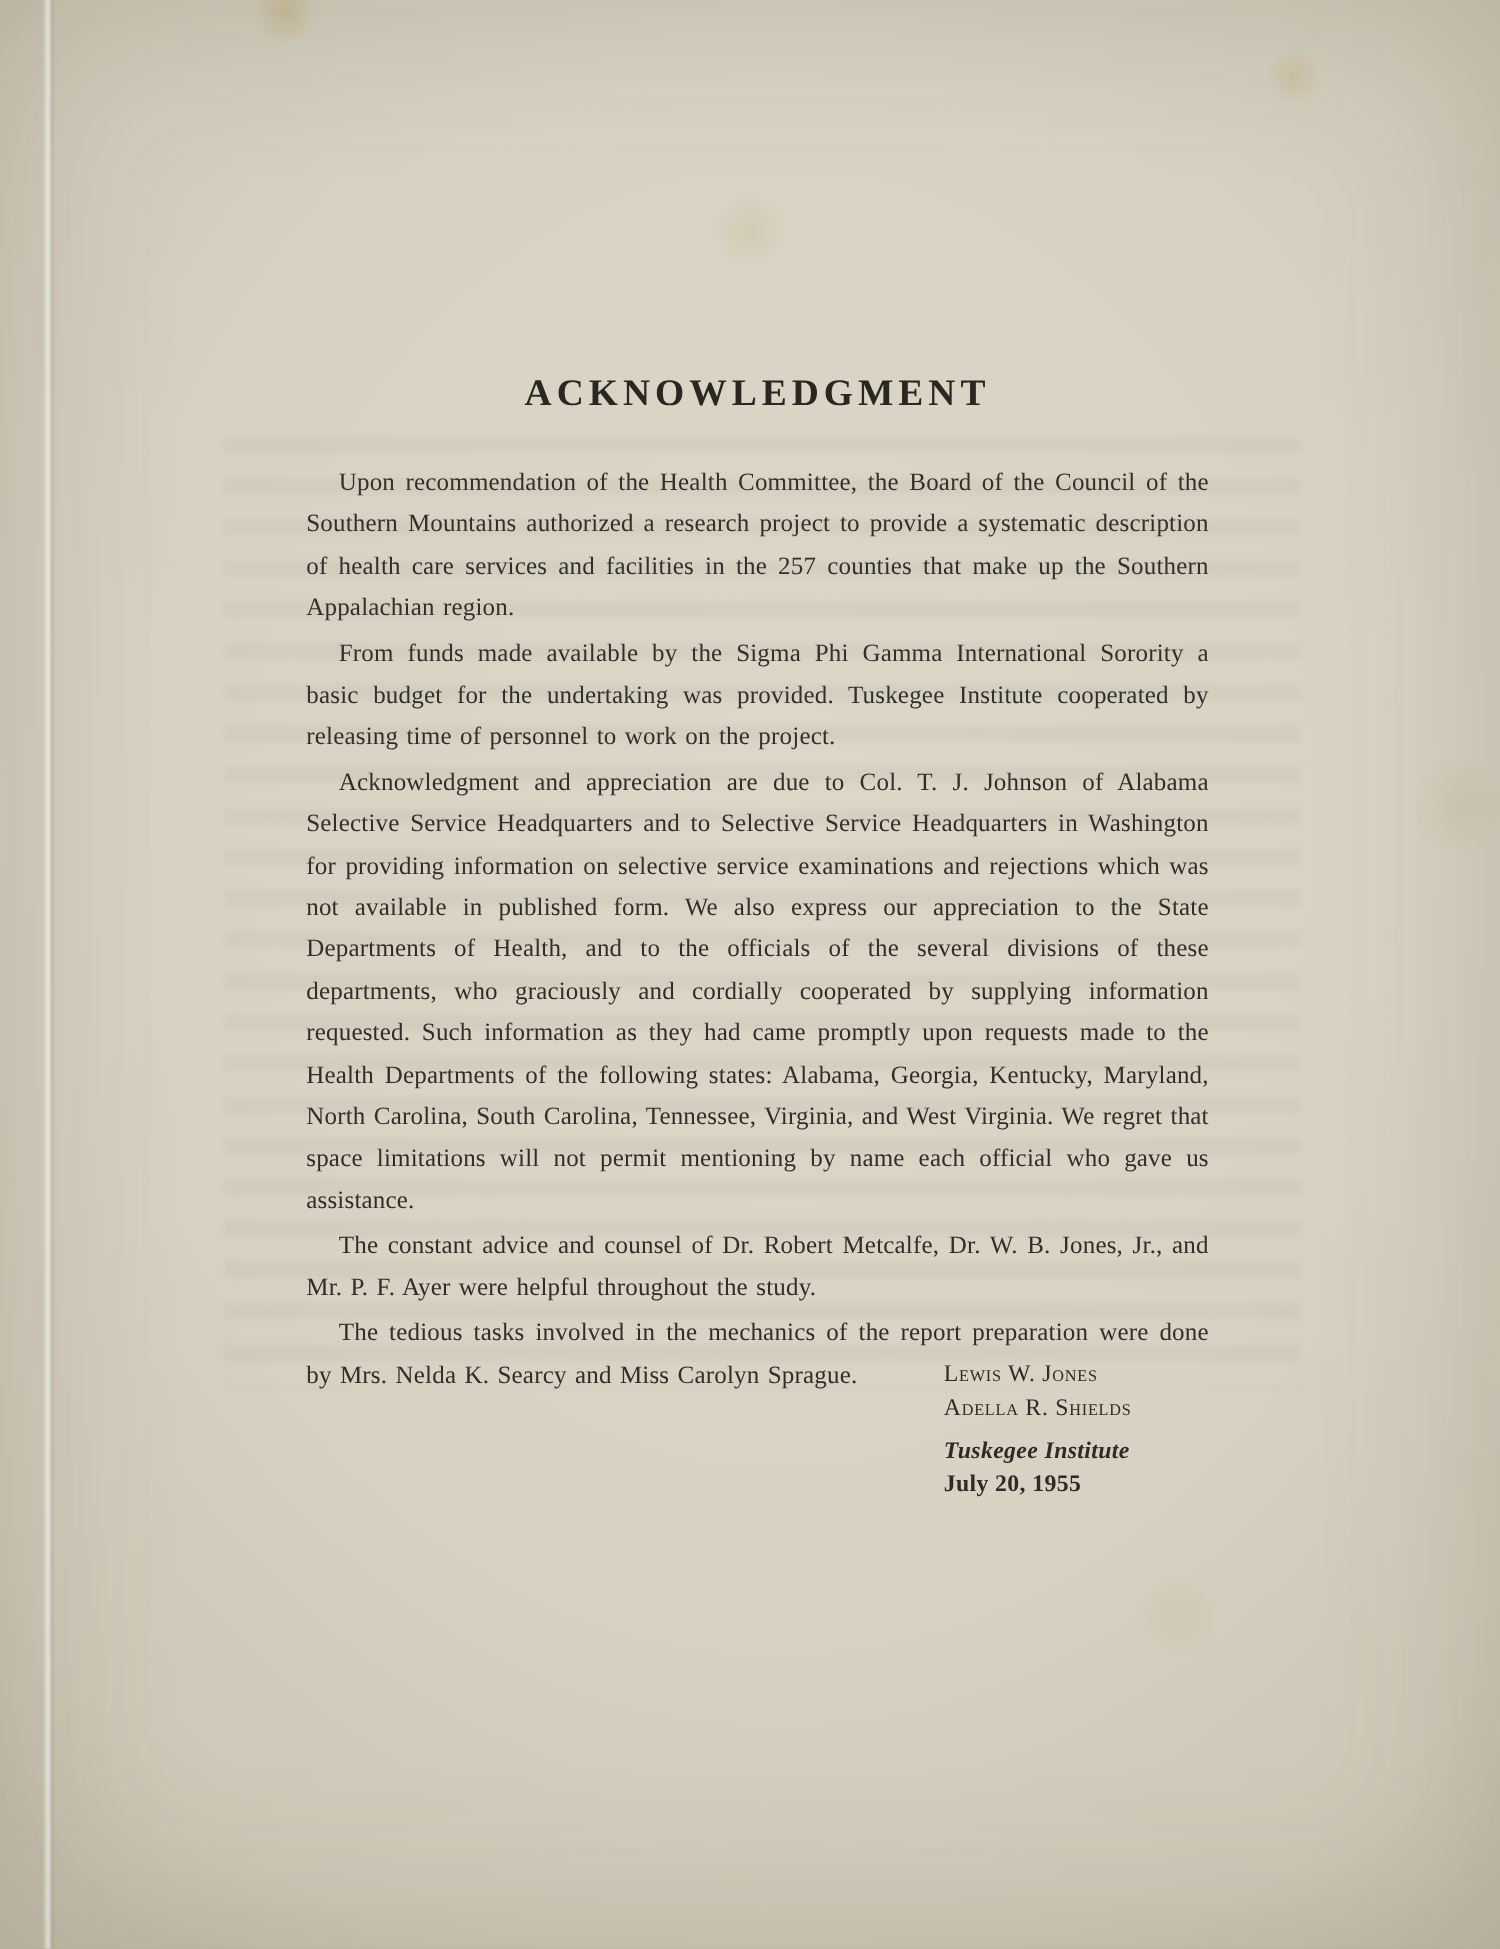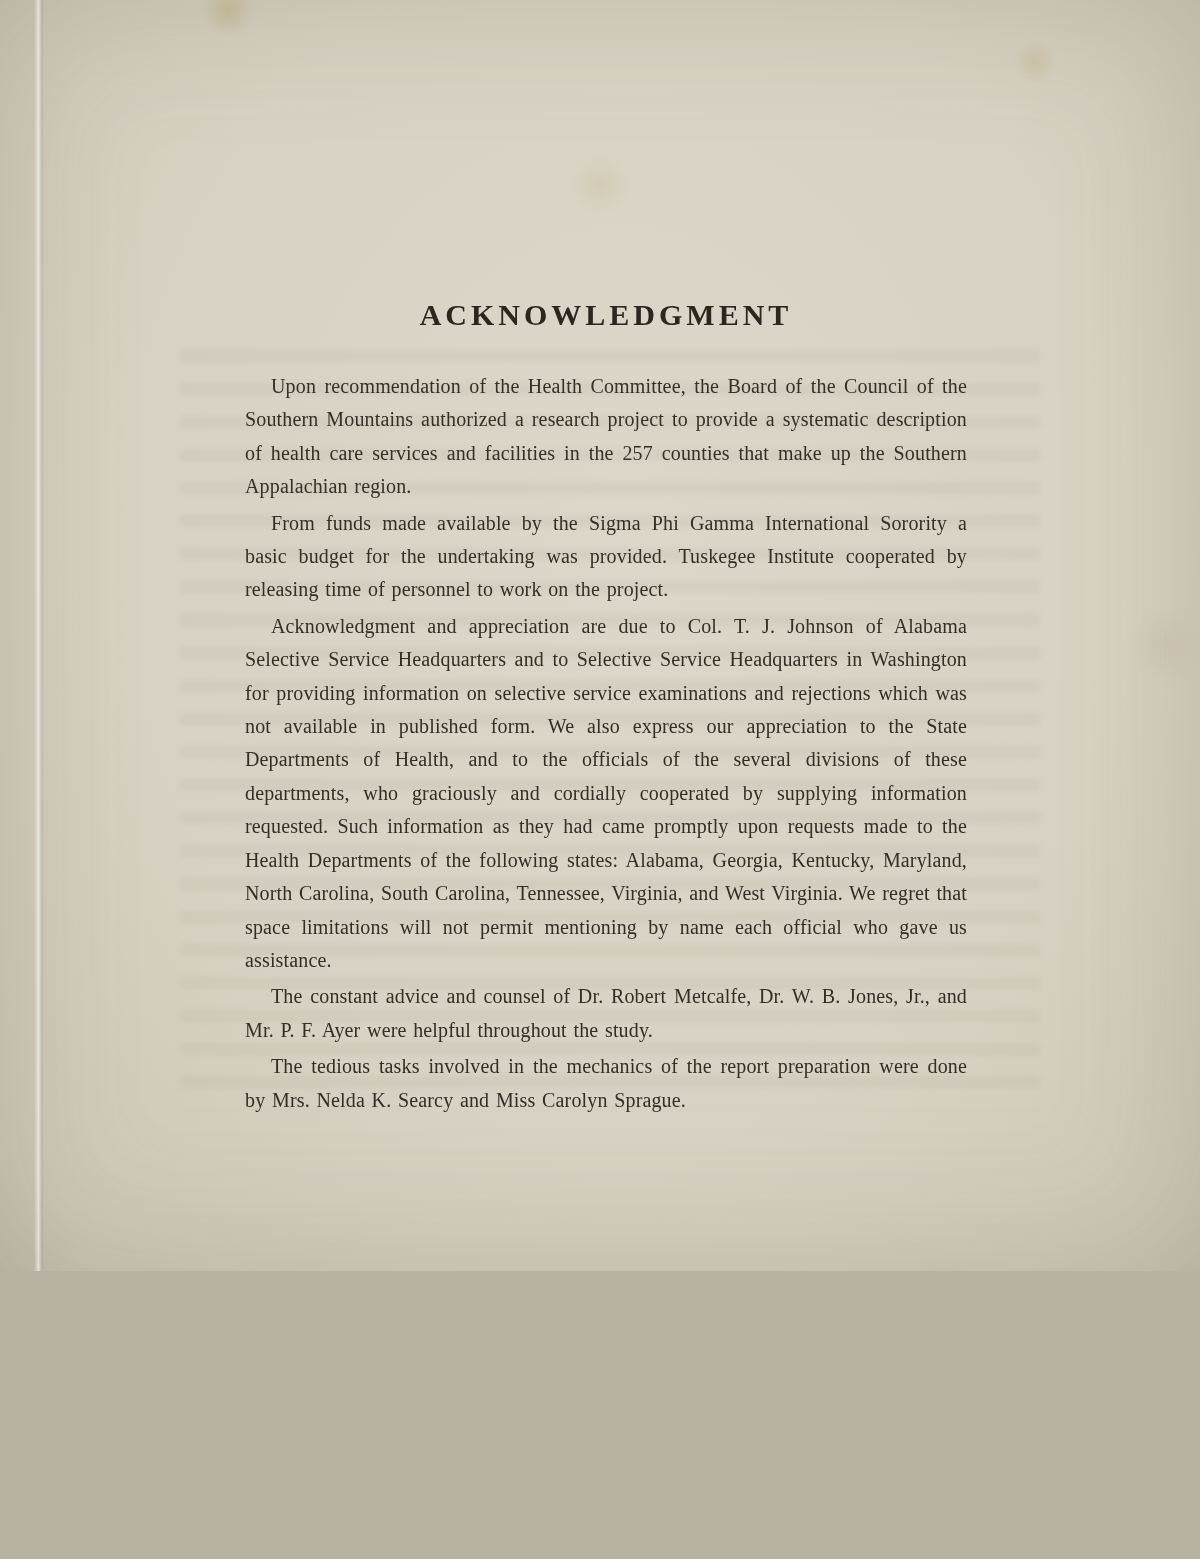--- a/index.html
+++ b/index.html
@@ -3,21 +3,21 @@
 <meta charset="utf-8">
 <style>
   html, body {
     margin: 0;
     padding: 0;
     background: #b8b2a2;
   }
   .page {
     position: relative;
     width: 1200px;
-    height: 1271px;
+    height: 1559px;
     margin: 0 auto;
     overflow: hidden;
     font-family: "Liberation Serif", "DejaVu Serif", serif;
     color: #2e2b25;
     background:
       radial-gradient(circle at 228px 10px, rgba(176,146,62,0.28) 0, rgba(176,146,62,0.0) 26px),
       radial-gradient(circle at 1035px 62px, rgba(186,156,78,0.22) 0, rgba(186,156,78,0.0) 22px),
       radial-gradient(circle at 600px 185px, rgba(178,158,92,0.16) 0, rgba(178,158,92,0.0) 30px),
       radial-gradient(circle at 942px 1292px, rgba(170,150,90,0.10) 0, rgba(170,150,90,0.0) 34px),
       radial-gradient(circle at 1168px 645px, rgba(160,140,80,0.10) 0, rgba(160,140,80,0.0) 40px),
@@ -115,14 +115,20 @@
 
     <div class="body-text">
       <p>Upon recommendation of the Health Committee, the Board of the Council of the Southern Mountains authorized a research project to provide a systematic description of health care services and facilities in the 257 counties that make up the Southern Appalachian region.</p>
       <p>From funds made available by the Sigma Phi Gamma International Sorority a basic budget for the undertaking was provided. Tuskegee Institute cooperated by releasing time of personnel to work on the project.</p>
       <p>Acknowledgment and appreciation are due to Col. T. J. Johnson of Alabama Selective Service Headquarters and to Selective Service Headquarters in Washington for providing information on selective service examinations and rejections which was not available in published form. We also express our appreciation to the State Departments of Health, and to the officials of the several divisions of these departments, who graciously and cordially cooperated by supplying information requested. Such information as they had came promptly upon requests made to the Health Departments of the following states: Alabama, Georgia, Kentucky, Maryland, North Carolina, South Carolina, Tennessee, Virginia, and West Virginia. We regret that space limitations will not permit mentioning by name each official who gave us assistance.</p>
       <p>The constant advice and counsel of Dr. Robert Metcalfe, Dr. W. B. Jones, Jr., and Mr. P. F. Ayer were helpful throughout the study.</p>
       <p>The tedious tasks involved in the mechanics of the report preparation were done by Mrs. Nelda K. Searcy and Miss Carolyn Sprague.</p>
     </div>
   </div>
 
+  <div class="signature">
+    <div class="sig-name">Lewis W. Jones</div>
+    <div class="sig-name">Adella R. Shields</div>
+    <div class="sig-affiliation">Tuskegee Institute</div>
+    <div class="sig-date">July 20, 1955</div>
+  </div>
 
 </div>
 
 </body></html>

